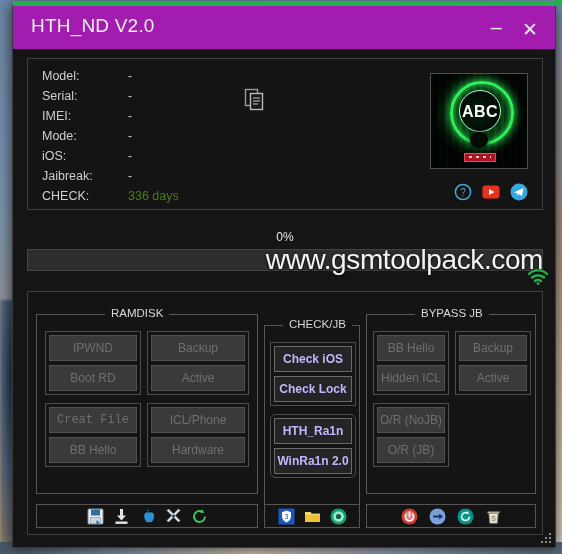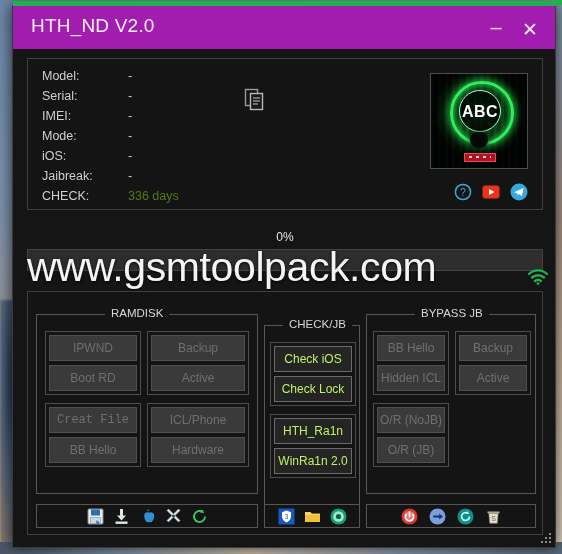--- a/index.html
+++ b/index.html
@@ -206,22 +206,22 @@
     height: 100%;
     width: 0%;
     background: #21b14c;
   }
 
   
   #watermark {
     position: absolute;
     left: 14px; top: 238px;
     width: 516px;
-    text-align: left;
-    font-size: 41px;
+    text-align: right;
+    font-size: 28px;
     color: #f4f4f4;
     letter-spacing: -.4px;
     pointer-events: none;
     text-shadow: 0 1px 3px rgba(0,0,0,.9);
     white-space: nowrap;
   }
   #wifi-icon {
     position: absolute;
     right: 6px; top: 262px;
     width: 22px; height: 18px;
@@ -264,24 +264,25 @@
     background: #3a3a3a;
     font-size: 12px;
     font-family: "Liberation Sans", sans-serif;
     display: flex;
     align-items: center;
     justify-content: center;
     white-space: nowrap;
     overflow: hidden;
   }
   .btn.enabled {
-    color: #bef264;
+    color: #c4b5fd;
     background: #242424;
     border-color: #6a6a6a;
     cursor: pointer;
+    font-weight: bold;
   }
   .btn.disabled {
     color: #6f6f6f;
     background: #3a3a3a;
     border-color: #4f4f4f;
     cursor: default;
   }
 
   
   #group-ramdisk   { left: 8px;   top: 22px; width: 222px; height: 180px; }
@@ -441,21 +442,21 @@
       </div>
     </div>
 
     <div class="group-box" id="group-checkjb">
       <div class="group-title" style="left:18px">CHECK/JB</div>
 
       <div class="inner-frame" style="left:5px; top:16px; width:86px; height:64px;">
         <div class="btn enabled" style="left:3px; top:3px; width:78px; height:26px;">Check iOS</div>
         <div class="btn enabled" style="left:3px; top:33px; width:78px; height:26px;">Check Lock</div>
       </div>
-      <div class="inner-frame" style="left:5px; top:88px; width:86px; height:64px;">
+      <div class="inner-frame" style="left:5px; top:88px; width:86px; height:64px;border-radius:6px;">
         <div class="btn enabled" style="left:3px; top:3px; width:78px; height:26px;">HTH_Ra1n</div>
         <div class="btn enabled" style="left:3px; top:33px; width:78px; height:26px;">WinRa1n 2.0</div>
       </div>
     </div>
 
     <div class="group-box" id="group-bypassjb">
       <div class="group-title" style="left:48px">BYPASS JB</div>
 
       <div class="inner-frame" style="left:6px; top:16px; width:76px; height:64px;">
         <div class="btn disabled" style="left:3px; top:3px; width:68px; height:26px;">BB Hello</div>

